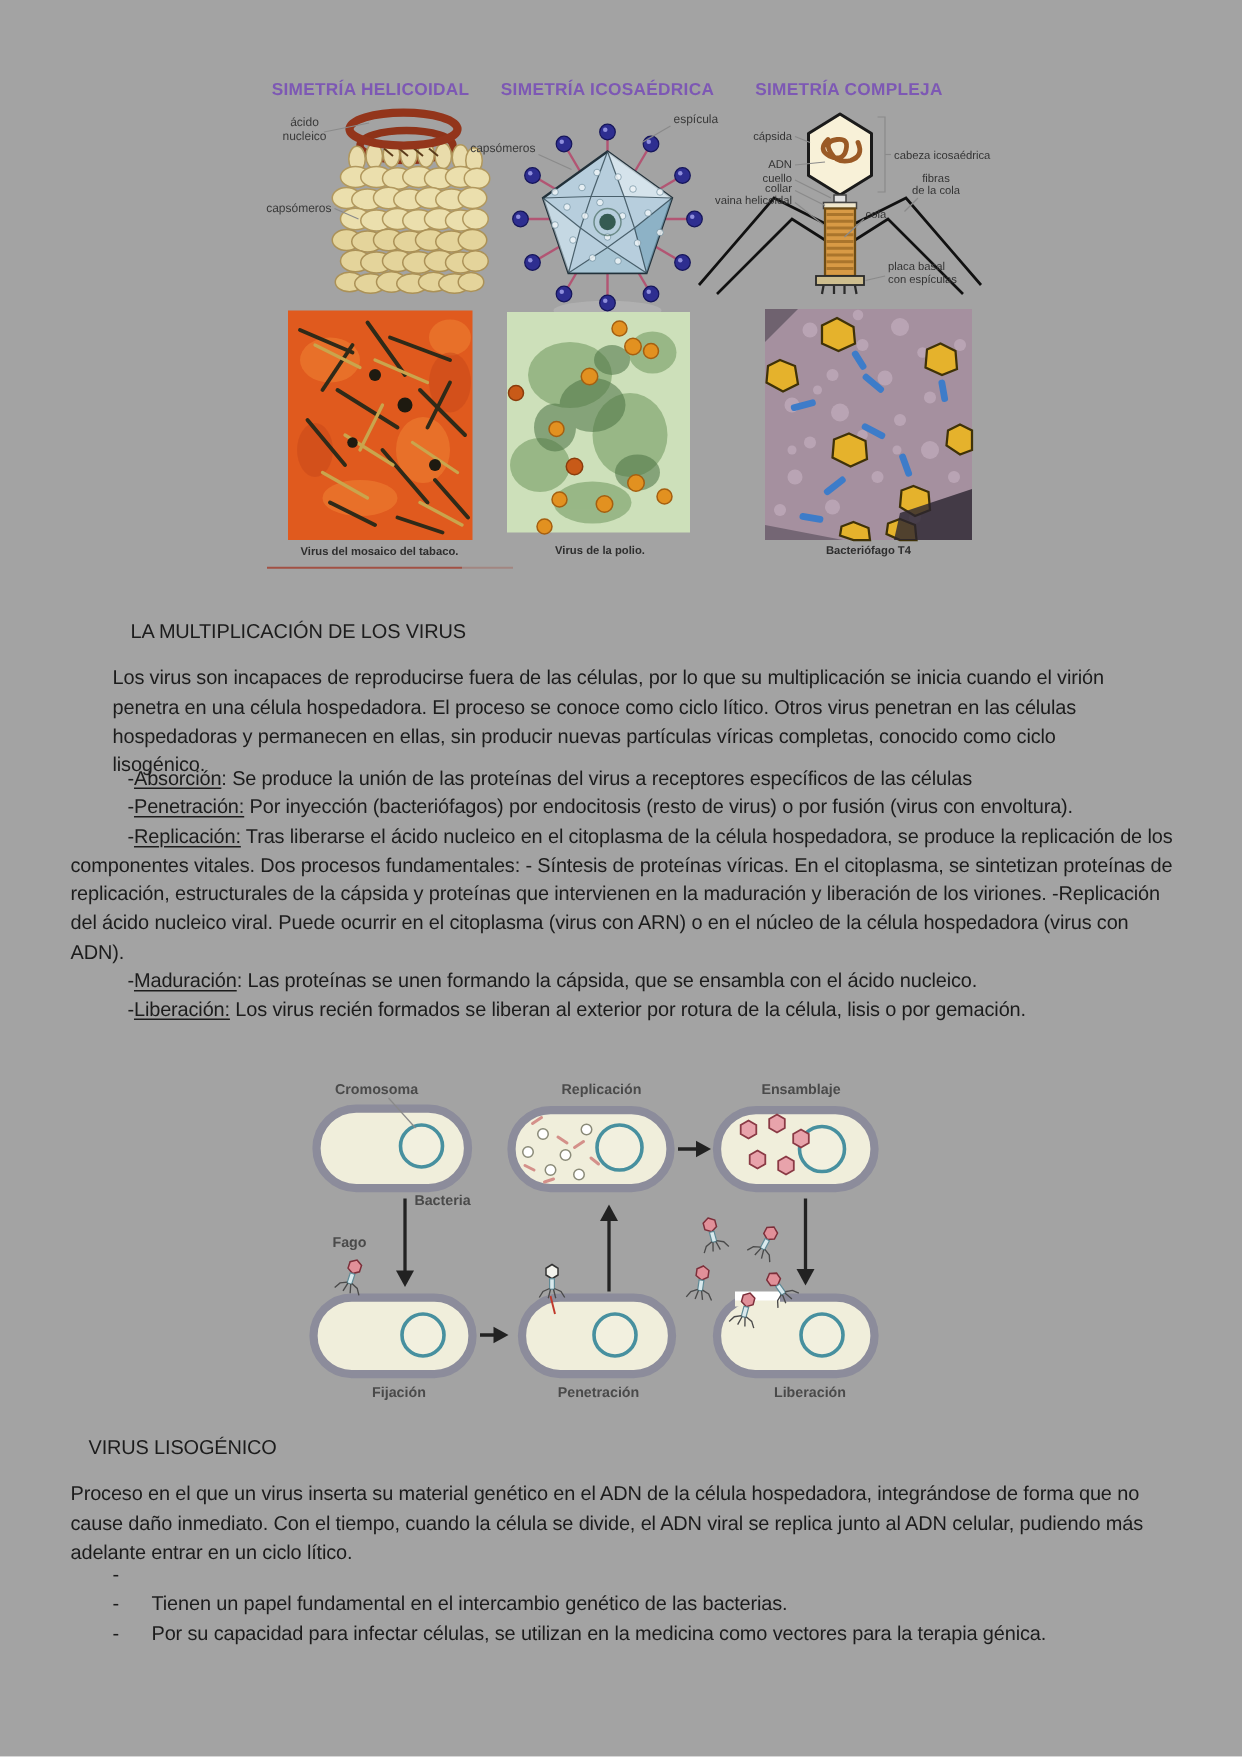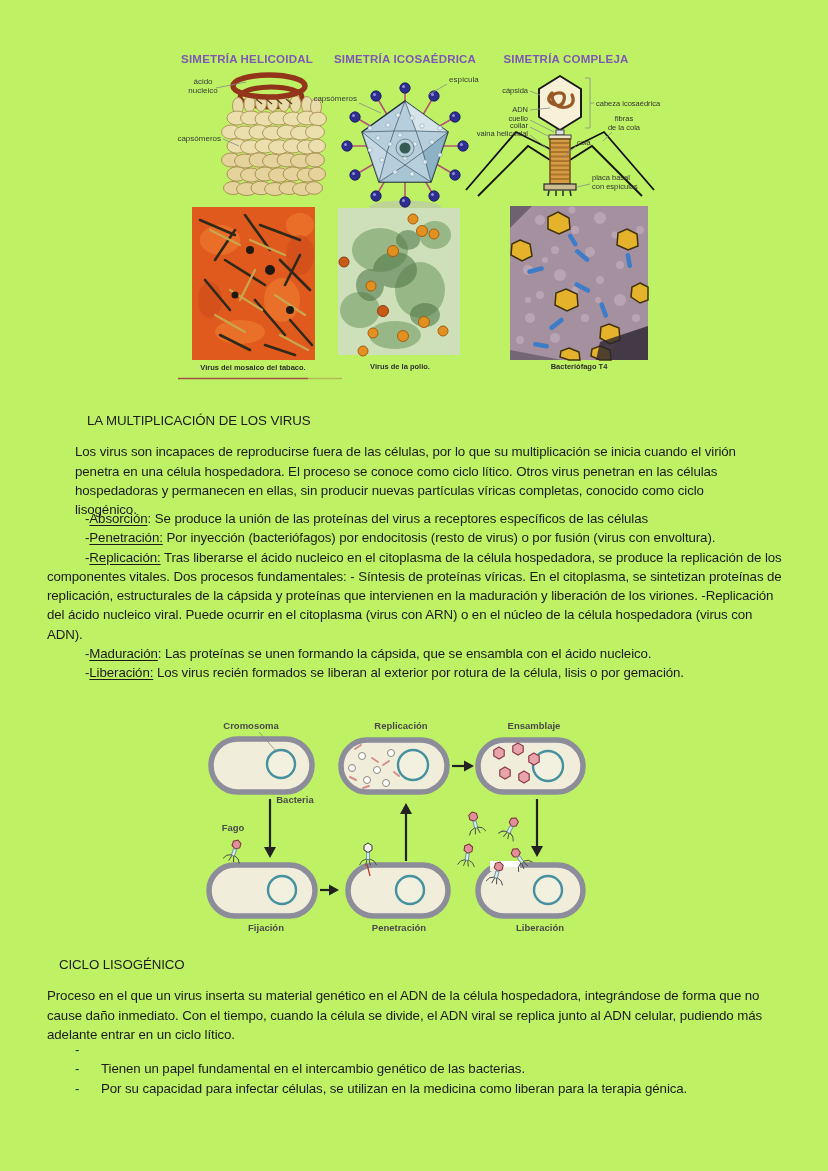--- a/index.html
+++ b/index.html
@@ -1,16 +1,16 @@
 <!DOCTYPE html>
 <html><head>
 <meta charset="utf-8">
 <style>
   html,body{margin:0;padding:0;background:#fff;}
-  .page{position:relative;width:828px;height:1171px;background:#bef264;overflow:hidden;
+  .page{position:relative;width:828px;height:1171px;background:#a3a3a3;overflow:hidden;
         font-family:"Liberation Sans",sans-serif;color:#1c1c1c;}
   .tblock{position:absolute;font-size:13.3px;line-height:19.3px;letter-spacing:-0.1px;}
   .tblock p{margin:0;}
   .tblock .sec-title{margin:12px;}
   .bullet-row{padding-left:53px;}
   .bullet{display:inline-block;width:25px;}
   .hang{text-indent:38px;}
   .term{text-decoration:underline;text-underline-offset:2px;}
   .imp-item{display:flex;padding-left:28px;}
   .imp-dash{flex:none;width:26px;}
@@ -498,31 +498,31 @@
   <text class="cyc-label" x="401" y="729" text-anchor="middle">Replicación</text>
   <text class="cyc-label" x="534" y="729" text-anchor="middle">Ensamblaje</text>
   <text class="cyc-label" x="295" y="803" text-anchor="middle">Bacteria</text>
   <text class="cyc-label" x="233" y="831" text-anchor="middle">Fago</text>
   <text class="cyc-label" x="266" y="931" text-anchor="middle">Fijación</text>
   <text class="cyc-label" x="399" y="931" text-anchor="middle">Penetración</text>
   <text class="cyc-label" x="540" y="931" text-anchor="middle">Liberación</text>
 </svg>
 
 <div id="secD" class="tblock" style="left:47px;top:943px;width:735px;">
-  <div class="sec-title">CICLO LISOGÉNICO</div>
+  <div class="sec-title">VIRUS LISOGÉNICO</div>
   <p>Proceso en el que un virus inserta su material genético en el ADN de la célula hospedadora, integrándose de forma que no cause daño inmediato. Con el tiempo, cuando la célula se divide, el ADN viral se replica junto al ADN celular, pudiendo más adelante entrar en un ciclo lítico.</p>
 </div>
 
 <div id="secE" class="tblock" style="left:47px;top:1040px;width:735px;">
   <div class="imp-item">
         <span class="imp-dash">-</span>
       </div>
   <div class="imp-item">
         <span class="imp-dash">-</span>
         <span>Tienen un papel fundamental en el intercambio genético de las bacterias.</span>
       </div>
   <div class="imp-item">
         <span class="imp-dash">-</span>
-        <span>Por su capacidad para infectar células, se utilizan en la medicina como liberan para la terapia génica.</span>
+        <span>Por su capacidad para infectar células, se utilizan en la medicina como vectores para la terapia génica.</span>
       </div>
 </div>
 
 </div>
 
 </body></html>

